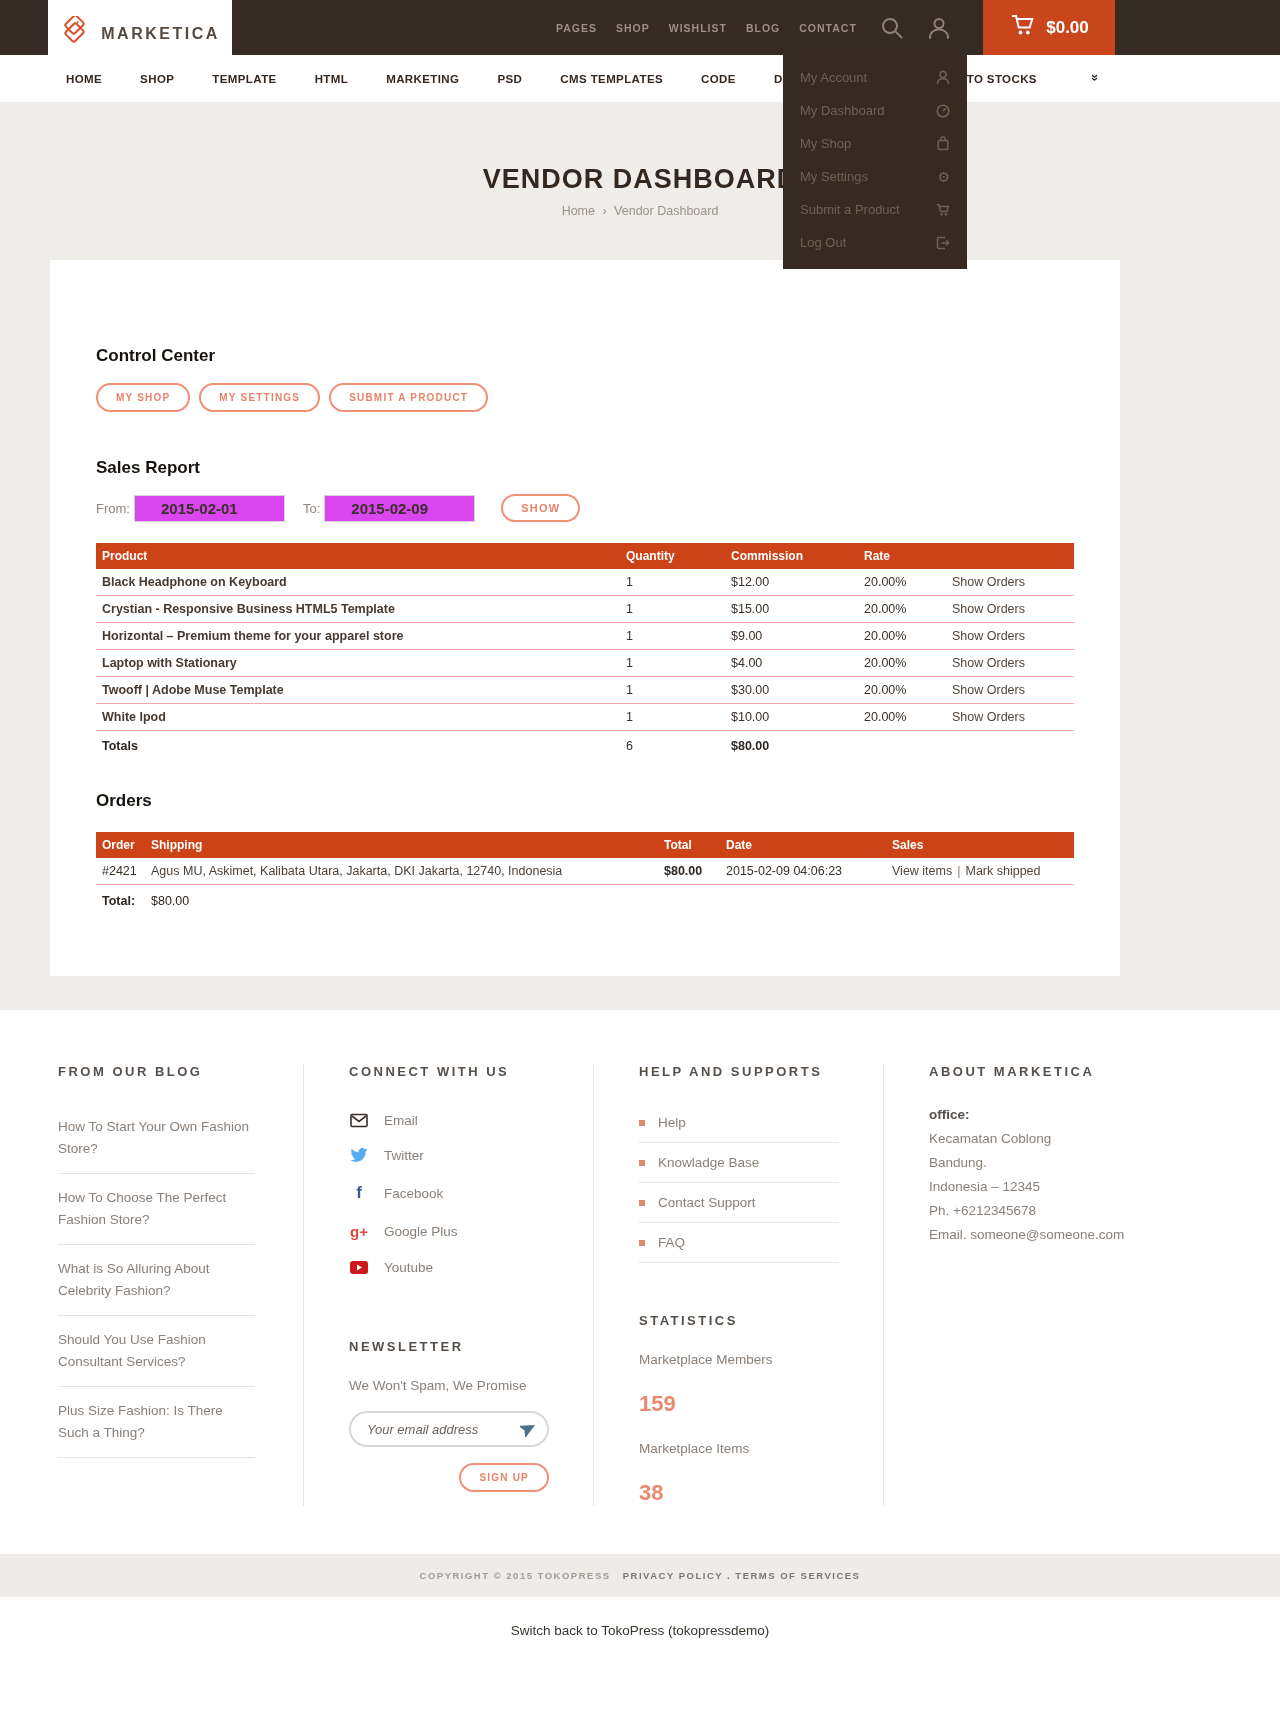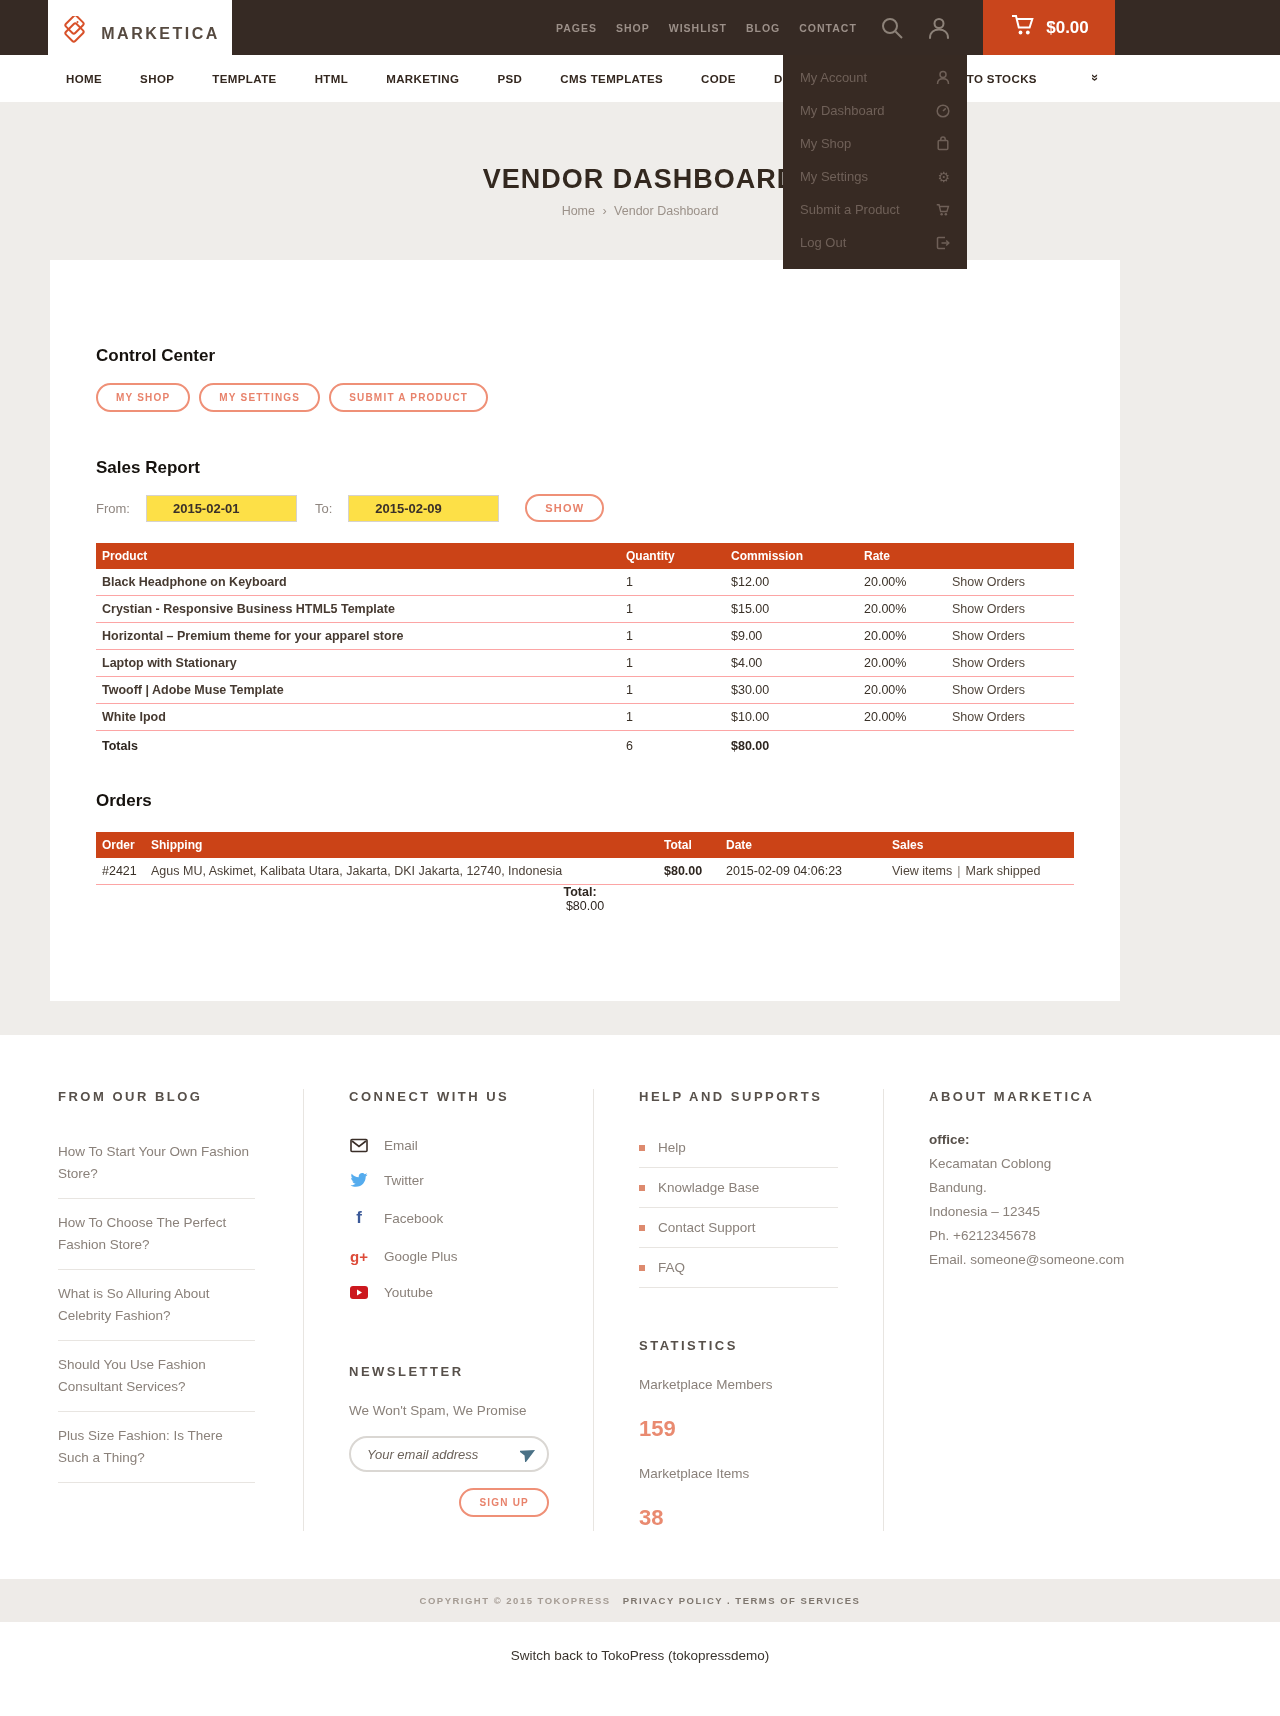--- a/index.html
+++ b/index.html
@@ -36,51 +36,51 @@
   .dd-glyph { font-family:"DejaVu Sans", sans-serif; font-size:14px; line-height:1; color:#6f6058; }
 
   
   .hero { text-align:center; padding:62px 0 42px; }
   .hero h1 { font-size:27px; font-weight:bold; color:#33281f; letter-spacing:1px; }
   .crumbs { margin-top:9px; font-size:12.5px; color:#9b9189; }
   .crumbs a { color:#9b9189; }
   .crumb-sep { margin:0 4px; }
 
   
-  .card { width:1070px; margin:0 0 34px 50px; background:#fff; padding:86px 46px 84px; }
+  .card { width:1070px; margin:0 0 34px 50px; background:#fff; padding:86px 46px 59px; }
   h2.section { font-size:17px; font-weight:bold; color:#16120e; }
   .pill { display:inline-block; border:2px solid #ef9077; color:#e8826b; border-radius:16px;
           font-size:10px; font-weight:bold; letter-spacing:1.2px; padding:7px 18px; background:#fff; }
   .cc-buttons { margin-top:17px; display:flex; gap:9px; }
 
   .sr-head { margin-top:46px; }
   .sr-controls { margin-top:16px; display:flex; align-items:center; }
   .sr-controls label { font-size:13px; color:#8f8680; }
-  .datebox { width:151px; height:27px; border:1px solid #d6d2ce; margin-left:16px;
-             font-family:inherit; font-weight:bold; font-size:13px; color:#3a3029; padding-left:26px; background:#fde047; }
+  .datebox { width:151px; height:27px; border:1px solid #d6d2ce; margin-left:4px;
+             font-family:inherit; font-weight:bold; font-size:15px; color:#3a3029; padding-left:26px; background:#d946ef; }
   .to-label { margin-left:18px; }
   .show-btn { margin-left:26px; font-size:11px; padding:6px 18px; border-radius:14px; }
 
   .table { margin-top:21px; }
   .thead { display:flex; align-items:center; background:#cb4317; height:26px;
            color:#fff; font-size:12px; font-weight:bold; }
   .col-prod { flex:1; padding-left:6px; }
   .col-qty { width:105px; } .col-com { width:133px; } .col-rate { width:88px; } .col-link { width:122px; }
   .trow { display:flex; align-items:center; height:27px; border-bottom:1px solid #fca5a5;
           font-size:12.5px; color:#3a3128; }
   .trow .col-prod { font-weight:bold; color:#463a31; }
   .trow a { color:#51463c; }
   .totals-row { display:flex; align-items:center; height:30px; font-size:12.5px; color:#3a3128; }
   .totals-row .col-prod, .totals-row .col-com { font-weight:bold; color:#2e2620; }
 
   .orders-head { margin-top:30px; }
   .o-order { width:55px; padding-left:6px; } .o-ship { flex:1; } .o-total { width:62px; }
   .o-date { width:166px; } .o-links { width:182px; }
   .link-sep { margin:0 5px; color:#8d847c; }
-  .o-total-row { display:flex; align-items:center; height:32px; font-size:12.5px; color:#2e2620;flex-direction:column; }
+  .o-total-row { display:flex; align-items:center; height:32px; font-size:12.5px; color:#2e2620; }
   .o-total-row .o-order { font-weight:bold; }
 
   
   .footer { background:#fff; display:flex; padding:54px 8px 48px; }
   .fcol1 { width:295px; padding-left:50px; padding-right:48px; }
   .fcol { width:290px; border-left:1px solid #e8e5e1; padding-left:45px; padding-right:45px; }
   .fhead { font-size:13px; font-weight:bold; letter-spacing:2.5px; color:#57504a; margin-bottom:24px; }
   .blog-item { display:block; padding:13px 0; border-bottom:1px solid #e8e5e1;
                font-size:13.5px; color:#8a817a; line-height:22px; }
   .social-item { display:flex; align-items:center; gap:15px; padding:10px 0;

